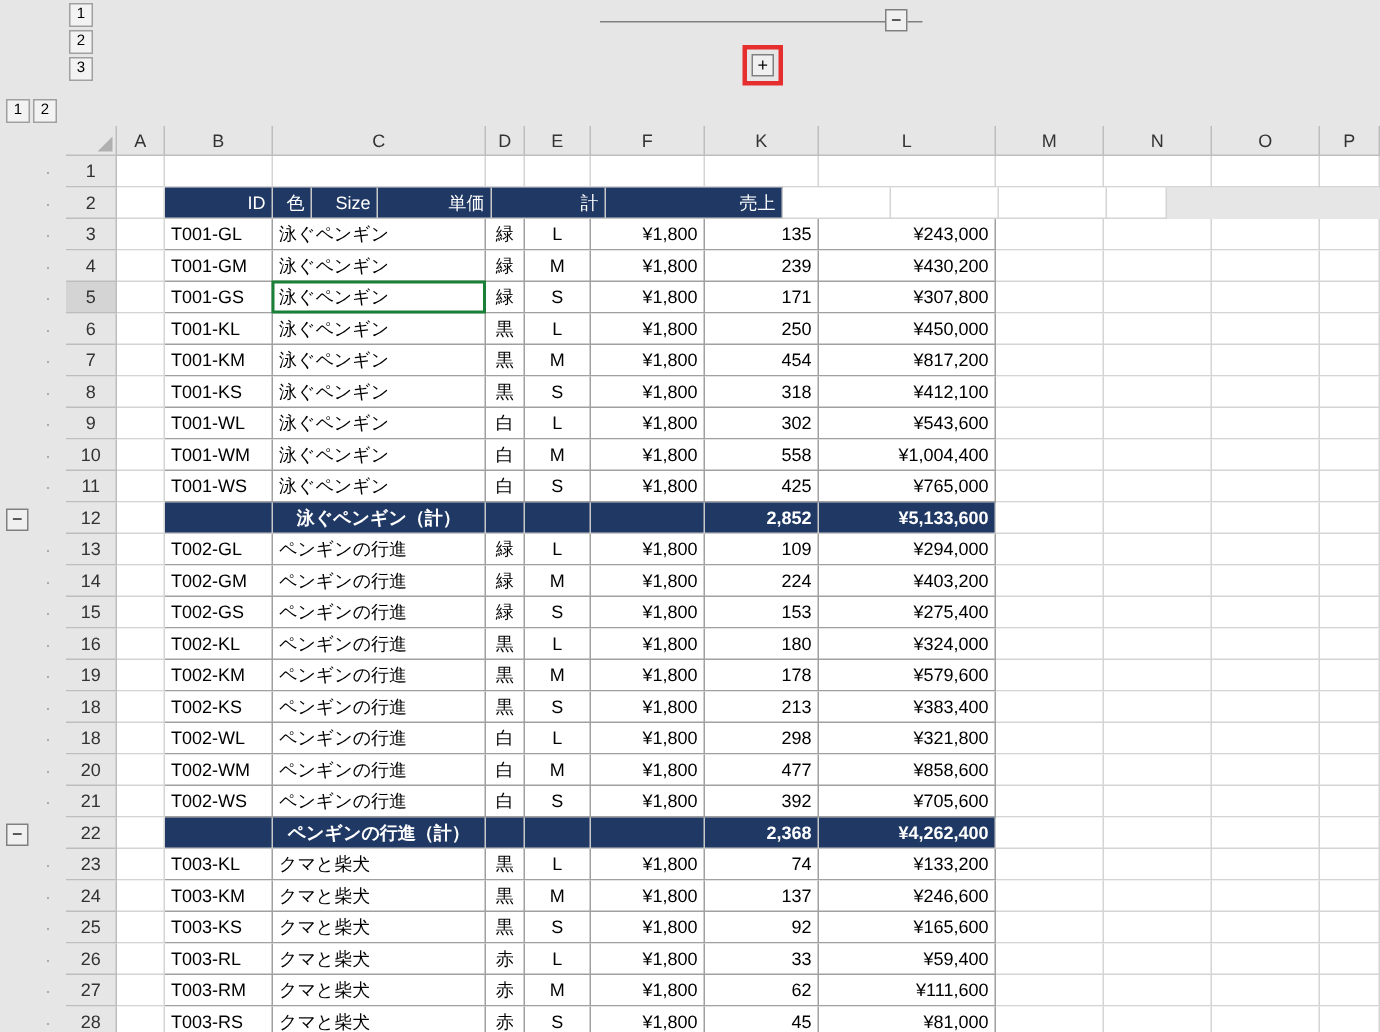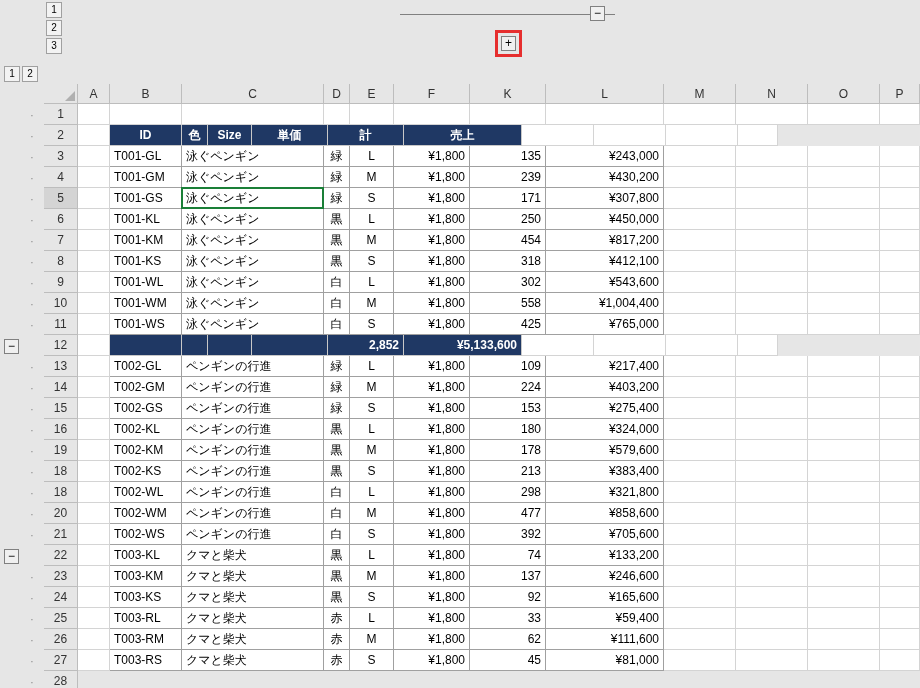--- a/index.html
+++ b/index.html
@@ -33,21 +33,21 @@
   .colheads { position:absolute; left:34px; top:0; display:flex; }
   .ch { height:20px; border-right:1px solid #bdbdbd; border-bottom:1px solid #bdbdbd; background:#e6e6e6; text-align:center; line-height:20px; color:#333; }
 
   .rowheads { position:absolute; left:0; top:20px; width:34px; }
   .rh { height:21px; border-right:1px solid #bdbdbd; border-bottom:1px solid #bdbdbd; background:#e6e6e6; text-align:center; line-height:21px; color:#333; }
   .rh.active { background:#d4d4d4; }
 
   .cells { position:absolute; left:34px; top:20px; }
   .row { display:flex; height:21px; }
   .cell { height:21px; border-right:1px solid #d4d4d4; border-bottom:1px solid #d4d4d4; background:#ffffff; padding:0 4px; line-height:20px; overflow:hidden; white-space:nowrap; }
-  .cell.hdr { background:#1f3864; color:#fff; text-align:center; font-weight:bold; border-right:1px solid #c8c8c8; border-bottom:1px solid #c8c8c8; }
+  .cell.hdr { background:#1f3864; color:#fff; text-align:right; font-weight:normal; border-right:1px solid #c8c8c8; border-bottom:1px solid #c8c8c8; }
   .cell.tot { background:#1f3864; color:#fff; font-weight:bold; border-right:1px solid #c8c8c8; border-bottom:1px solid #c8c8c8; }
   .cell.data { background:#ffffff; border-color:#a0a0a0; }
   .al-r { text-align:right; }
   .al-c { text-align:center; }
   .cell.blank { border-color:#d4d4d4; }
 
   .active-cell { position:absolute; border:2px solid #1a7f37; pointer-events:none; }
 
   
   .wA { width:32px; } .wB { width:72px; } .wC { width:142px; } .wD { width:26px; } .wE { width:44px; }
@@ -302,39 +302,40 @@
           <div class="cell wK data al-r">425</div>
           <div class="cell wL data al-r">¥765,000</div>
           <div class="cell wM blank"></div>
           <div class="cell wN blank"></div>
           <div class="cell wO blank"></div>
           <div class="cell wP blank"></div>
         </div>
         <div class="row">
           <div class="cell wA blank"></div>
           <div class="cell wB tot"></div>
+          <div class="cell wC tot al-c">泳ぐペンギン（計）</div>
           <div class="cell wD tot"></div>
           <div class="cell wE tot"></div>
           <div class="cell wF tot"></div>
           <div class="cell wK tot al-r">2,852</div>
           <div class="cell wL tot al-r">¥5,133,600</div>
           <div class="cell wM blank"></div>
           <div class="cell wN blank"></div>
           <div class="cell wO blank"></div>
           <div class="cell wP blank"></div>
         </div>
         <div class="row">
           <div class="cell wA blank"></div>
           <div class="cell wB data">T002-GL</div>
           <div class="cell wC data">ペンギンの行進</div>
           <div class="cell wD data al-c">緑</div>
           <div class="cell wE data al-c">L</div>
           <div class="cell wF data al-r">¥1,800</div>
           <div class="cell wK data al-r">109</div>
-          <div class="cell wL data al-r">¥217,400</div>
+          <div class="cell wL data al-r">¥294,000</div>
           <div class="cell wM blank"></div>
           <div class="cell wN blank"></div>
           <div class="cell wO blank"></div>
           <div class="cell wP blank"></div>
         </div>
         <div class="row">
           <div class="cell wA blank"></div>
           <div class="cell wB data">T002-GM</div>
           <div class="cell wC data">ペンギンの行進</div>
           <div class="cell wD data al-c">緑</div>
@@ -433,20 +434,34 @@
         </div>
         <div class="row">
           <div class="cell wA blank"></div>
           <div class="cell wB data">T002-WS</div>
           <div class="cell wC data">ペンギンの行進</div>
           <div class="cell wD data al-c">白</div>
           <div class="cell wE data al-c">S</div>
           <div class="cell wF data al-r">¥1,800</div>
           <div class="cell wK data al-r">392</div>
           <div class="cell wL data al-r">¥705,600</div>
+          <div class="cell wM blank"></div>
+          <div class="cell wN blank"></div>
+          <div class="cell wO blank"></div>
+          <div class="cell wP blank"></div>
+        </div>
+        <div class="row">
+          <div class="cell wA blank"></div>
+          <div class="cell wB tot"></div>
+          <div class="cell wC tot al-c">ペンギンの行進（計）</div>
+          <div class="cell wD tot"></div>
+          <div class="cell wE tot"></div>
+          <div class="cell wF tot"></div>
+          <div class="cell wK tot al-r">2,368</div>
+          <div class="cell wL tot al-r">¥4,262,400</div>
           <div class="cell wM blank"></div>
           <div class="cell wN blank"></div>
           <div class="cell wO blank"></div>
           <div class="cell wP blank"></div>
         </div>
         <div class="row">
           <div class="cell wA blank"></div>
           <div class="cell wB data">T003-KL</div>
           <div class="cell wC data">クマと柴犬</div>
           <div class="cell wD data al-c">黒</div>

